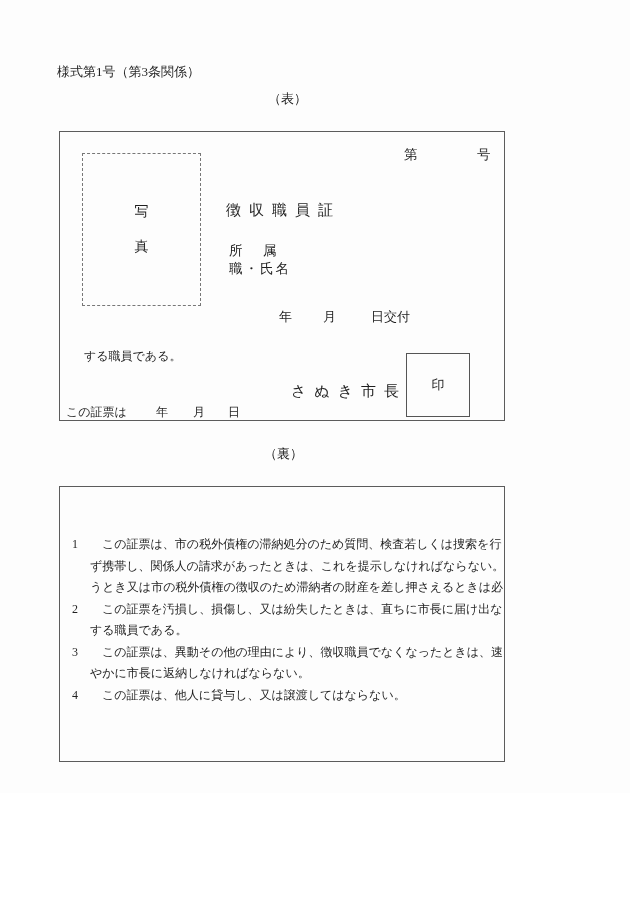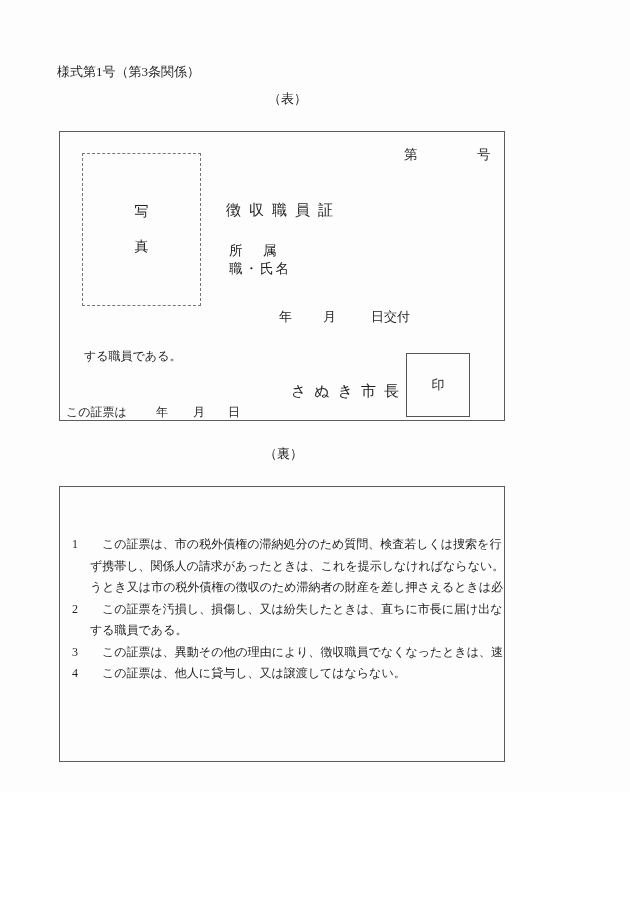--- a/index.html
+++ b/index.html
@@ -110,17 +110,18 @@
 
   <div class="card back-card">
     <div class="rule-line"><span class="rnum">1</span><span>この証票は、市の税外債権の滞納処分のため質問、検査若しくは捜索を行</span></div>
     <div class="rule-line">ず携帯し、関係人の請求があったときは、これを提示しなければならない。</div>
     <div class="rule-line">うとき又は市の税外債権の徴収のため滞納者の財産を差し押さえるときは必</div>
 
     <div class="rule-line"><span class="rnum">2</span><span>この証票を汚損し、損傷し、又は紛失したときは、直ちに市長に届け出な</span></div>
     <div class="rule-line">する職員である。</div>
 
     <div class="rule-line"><span class="rnum">3</span><span>この証票は、異動その他の理由により、徴収職員でなくなったときは、速</span></div>
+    <div class="rule-line">やかに市長に返納しなければならない。</div>
 
     <div class="rule-line"><span class="rnum">4</span><span>この証票は、他人に貸与し、又は譲渡してはならない。</span></div>
   </div>
 
 </div>
 
 </body></html>

